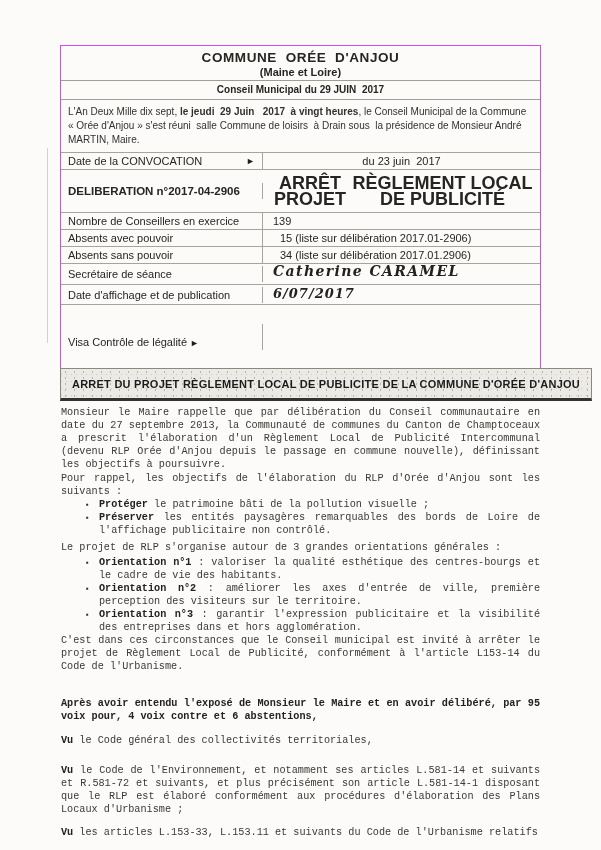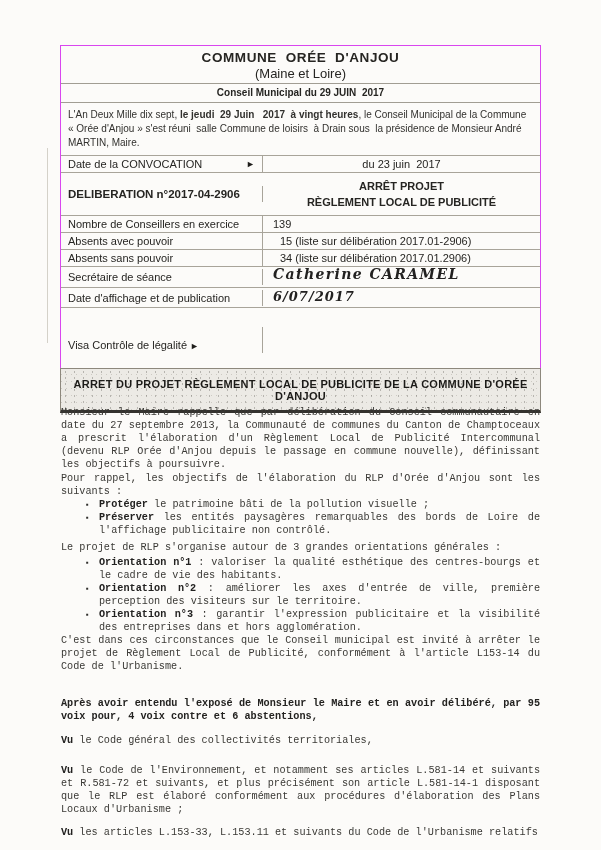--- a/index.html
+++ b/index.html
@@ -12,48 +12,48 @@
 
   
   .doc-table{
     position:absolute;left:60px;top:45px;width:481px;
     border:1px solid #d946ef;box-sizing:border-box;
     font-size:11px;color:#262522;
   }
   .pre{white-space:pre-wrap;}
   .t-head1{padding:4px 2px 2px;text-align:center;}
   .commune{font-weight:bold;font-size:13.5px;letter-spacing:.6px;}
-  .dept{font-weight:normal;font-size:13px;margin-top:1px;}
+  .dept{font-weight:bold;font-size:11px;margin-top:1px;}
   .t-head2{border-top:1px solid #a19d93;text-align:center;font-weight:bold;font-size:10px;padding:3px 2px 4px;}
   .t-intro{border-top:1px solid #a19d93;padding:5px 6px 5px 7px;font-size:10px;line-height:14px;color:#32312e;}
   .t-row{display:flex;border-top:1px solid #a8a49a;align-items:center;}
   .cell-l{width:202px;box-sizing:border-box;border-right:1px solid #a8a49a;padding:2px 5px 2px 7px;}
   .cell-r{flex:1;box-sizing:border-box;padding:2px 6px;}
   .center{text-align:center;}
   .conv .cell-l{display:flex;justify-content:space-between;align-items:center;}
   .arrow{font-size:9px;line-height:1;margin-right:2px;color:#1e1d1b;}
   .delib{min-height:42px;}
   .delib .cell-l{display:flex;align-items:center;font-weight:bold;font-size:11.5px;}
-  .delib .cell-r{display:flex;flex-direction:column;justify-content:center;font-weight:bold;font-size:11px;line-height:16px;}
+  .delib .cell-r{display:flex;flex-direction:row;justify-content:center;font-weight:bold;font-size:18px;line-height:16px;}
   .cnt{min-height:14px;}
   .cnt .cell-r{padding-left:10px;}
   .cnt.ind .cell-r{padding-left:17px;}
   .hand{
     font-family:"DejaVu Serif",serif;font-style:italic;font-weight:bold;
     font-size:14px;letter-spacing:1.4px;color:#222120;
     transform:rotate(-2deg);transform-origin:left bottom;
     position:relative;top:-3px;white-space:nowrap;
   }
   .hand.date{font-size:13px;transform:rotate(-1deg);top:-1px;letter-spacing:1px;}
   .visa{min-height:64px;gap:44px;}
   .visa .cell-l{padding-top:12px;}
 
   
   .banner{
-    position:absolute;left:60px;top:368px;width:481px;box-sizing:border-box;
+    position:absolute;left:60px;top:368px;width:532px;box-sizing:border-box;
     background-color:#eceae5;
     background-image:
       radial-gradient(circle, rgba(95,92,85,.38) .6px, transparent 1px),
       radial-gradient(circle, rgba(125,120,108,.28) .5px, transparent .9px);
     background-size:9px 6px,5px 7px;background-position:0 0,3px 2px;
     border:1px solid #8d887d;border-bottom:3px solid #34322e;
     text-align:center;font-weight:bold;font-size:11px;letter-spacing:.25px;
     color:#1c1b18;padding:9px 2px 8px;
   }
 

